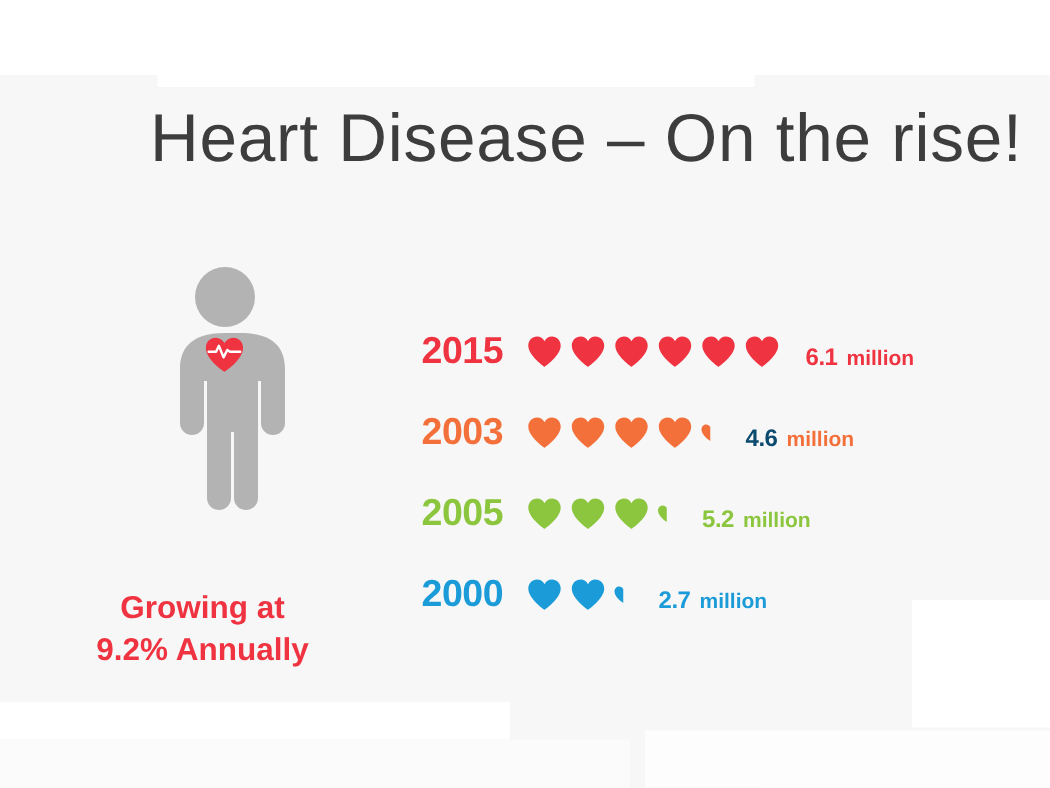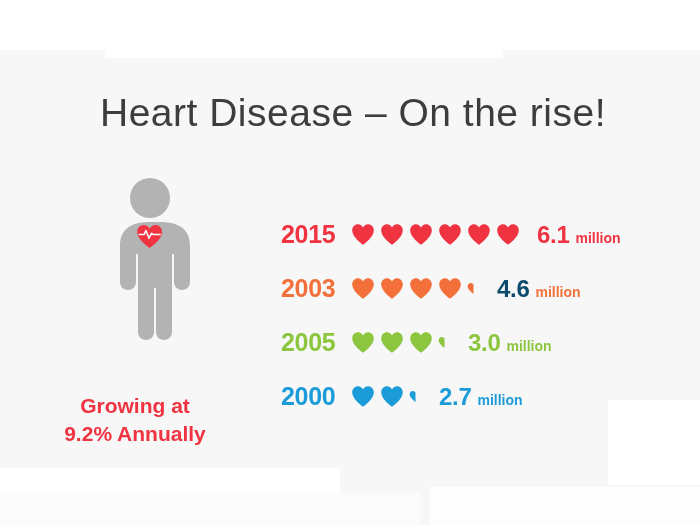--- a/index.html
+++ b/index.html
@@ -30,22 +30,22 @@
   .artifact-top-strip  { left: 105px; top: 50px; width: 398px; height: 8px; }
   .artifact-bot-left   { left: 0;   top: 468px; width: 340px; height: 25px; }
   .artifact-bot-mid    { left: 0;   top: 493px; width: 420px; height: 32px; background:#fbfbfb; }
   .artifact-bot-right  { left: 608px; top: 400px; width: 92px;  height: 85px; }
   .artifact-bot-far    { left: 430px; top: 487px; width: 270px; height: 38px; background:#fdfdfd; }
 
   
   .title {
     position: absolute;
     left: 100px;
-    top: 91px;
-    font-size: 39px;
+    top: 66px;
+    font-size: 45px;
     font-weight: 300;
     color: #3d3d3d;
     letter-spacing: 0.5px;
     white-space: nowrap;
     font-family: "Liberation Sans", sans-serif;
   }
 
   
   .figure-wrap {
     position: absolute;
@@ -100,21 +100,21 @@
     display: block;
     margin-right: 5px;
   }
   .value {
     margin-left: 12px;
     display: flex;
     align-items: baseline;
     white-space: nowrap;
   }
   .value-number {
-    font-size: 24px;
+    font-size: 16px;
     font-weight: bold;
     line-height: 1;
     letter-spacing: -0.3px;
   }
   .value-unit {
     font-size: 14px;
     font-weight: bold;
     margin-left: 6px;
     line-height: 1;
   }
@@ -224,21 +224,21 @@
             <path fill="#8cc63e" d="M12 21.6 C12 21.6 1.2 14.4 1.2 7.4 C1.2 3.8 3.9 1.3 7 1.3 C9.3 1.3 11.1 2.6 12 4.5 C12.9 2.6 14.7 1.3 17 1.3 C20.1 1.3 22.8 3.8 22.8 7.4 C22.8 14.4 12 21.6 12 21.6 Z"></path>
           </svg>
           <svg width="24" height="23" viewBox="0 0 24 23">
             <path fill="#8cc63e" d="M12 21.6 C12 21.6 1.2 14.4 1.2 7.4 C1.2 3.8 3.9 1.3 7 1.3 C9.3 1.3 11.1 2.6 12 4.5 C12.9 2.6 14.7 1.3 17 1.3 C20.1 1.3 22.8 3.8 22.8 7.4 C22.8 14.4 12 21.6 12 21.6 Z"></path>
           </svg>
           <svg width="13" height="23" viewBox="0 0 24 23">
             <path fill="#8cc63e" d="M12 21.6 C12 21.6 1.2 14.4 1.2 7.4 C1.2 3.8 3.9 1.3 7 1.3 C9.3 1.3 11.1 2.6 12 4.5 L12 21.6 Z"></path>
           </svg>
         </div>
         <div class="value">
-          <span class="value-number" style="color:#8cc63e">3.0</span>
+          <span class="value-number" style="color:#8cc63e">5.2</span>
           <span class="value-unit" style="color:#8cc63e">million</span>
         </div>
       </div>
       <div class="data-row">
         <div class="year" style="color:#1b9bd8">2000</div>
         <div class="hearts">
           <svg width="24" height="23" viewBox="0 0 24 23">
             <path fill="#1b9bd8" d="M12 21.6 C12 21.6 1.2 14.4 1.2 7.4 C1.2 3.8 3.9 1.3 7 1.3 C9.3 1.3 11.1 2.6 12 4.5 C12.9 2.6 14.7 1.3 17 1.3 C20.1 1.3 22.8 3.8 22.8 7.4 C22.8 14.4 12 21.6 12 21.6 Z"></path>
           </svg>
           <svg width="24" height="23" viewBox="0 0 24 23">

